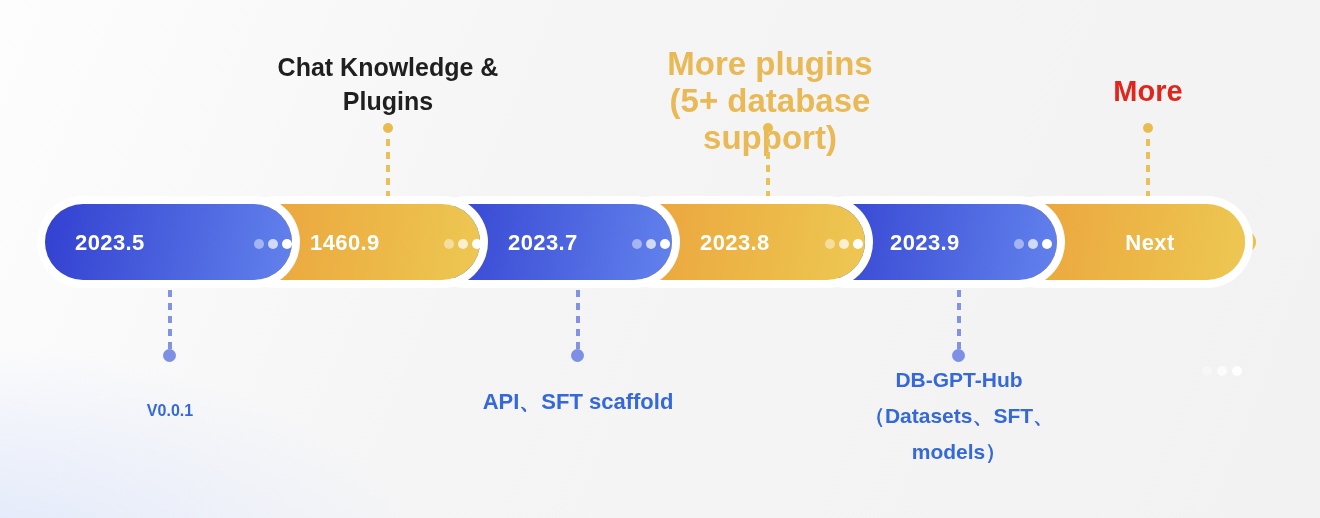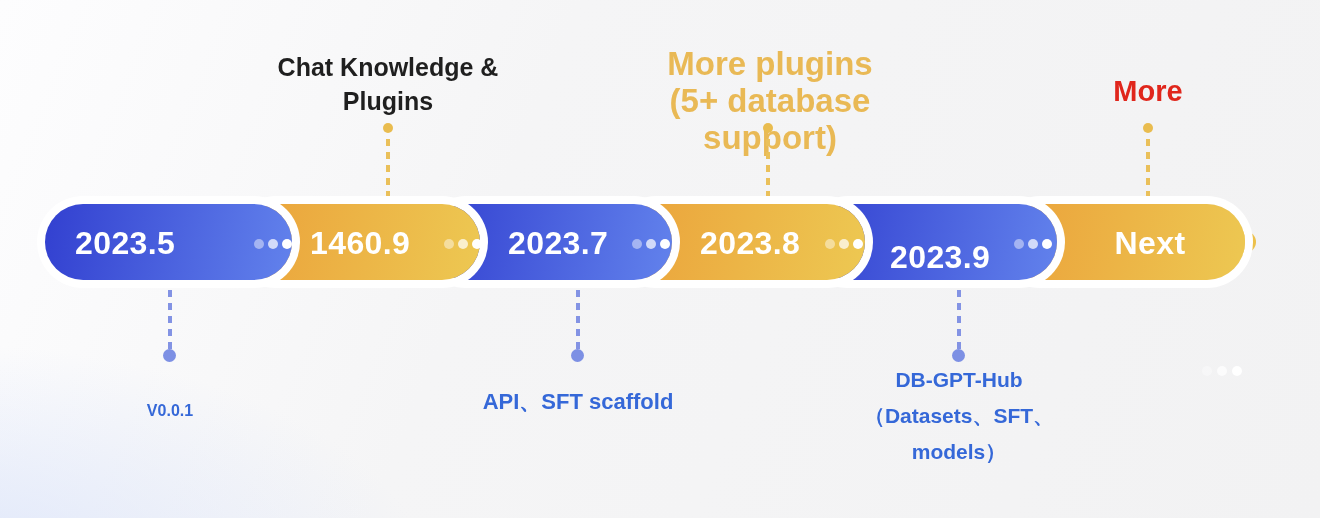--- a/index.html
+++ b/index.html
@@ -19,23 +19,23 @@
   .p1{ left:45px;  width:247px; z-index:16; }
   .p2{ left:238px; width:242px; z-index:15; }
   .p3{ left:428px; width:244px; z-index:14; }
   .p4{ left:618px; width:247px; z-index:13; }
   .p5{ left:810px; width:247px; z-index:12; }
   .p6{ left:1002px;width:243px; z-index:11; }
   .bump{ position:absolute; top:231px; left:1234px; width:22px; height:22px;
          border-radius:50%; background:#ecc04a; z-index:10; }
   
   .date{ position:absolute; top:227px; z-index:20; color:#fff; font-weight:700;
-         font-size:32px; line-height:32px; letter-spacing:.4px; }
+         font-size:22px; line-height:32px; letter-spacing:.4px; }
   .d1{ left:75px; } .d2{ left:310px; } .d3{ left:508px; }
-  .d4{ left:700px;text-align:center; } .d5{ left:890px;margin-top:14px; }
+  .d4{ left:700px;text-align:center; } .d5{ left:890px; }
   .d6{ left:1095px; width:110px; text-align:center; }
   .dots{ position:absolute; top:239px; z-index:20; display:flex; gap:4px; }
   .g1{ left:254px; } .g2{ left:444px; } .g3{ left:632px; }
   .g4{ left:825px; } .g5{ left:1014px; }
   .dots i{ width:10px; height:10px; border-radius:50%; background:#fff; display:block; }
   .dots i:nth-child(1){ opacity:.45; } .dots i:nth-child(2){ opacity:.72; }
   
   .ann{ position:absolute; font-weight:700; text-align:center; white-space:pre-line; }
   .a2{ left:240px; width:296px; top:50px;  color:#1f1f1f; font-size:25px; line-height:34px; }
   .a4{ left:655px; width:230px; top:17px;  color:#e9b955; font-size:33px; line-height:37px;margin-top:28px; }

